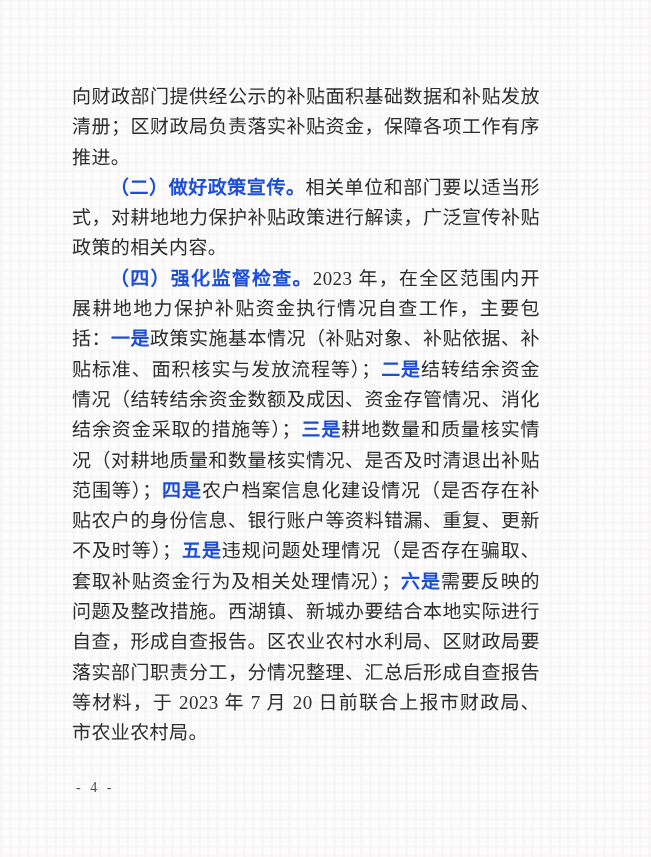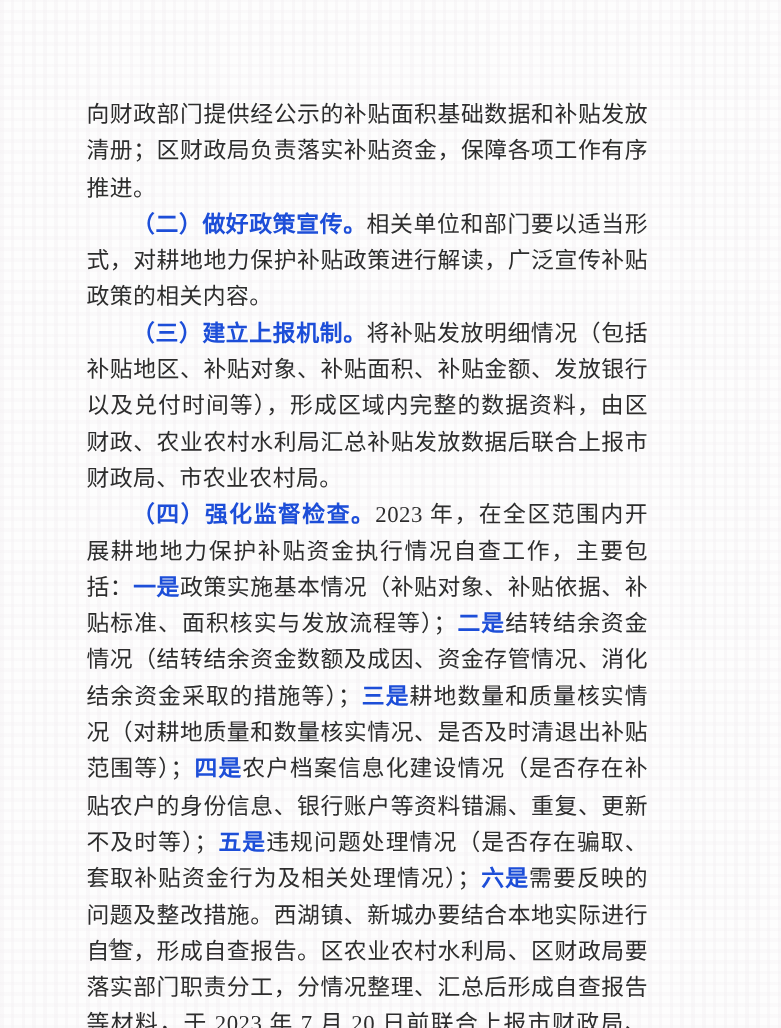--- a/index.html
+++ b/index.html
@@ -61,19 +61,18 @@
 </style>
 </head>
 <body>
 
 <div class="doc-page">
 
   <main class="doc-body">
 
   <p class="para"><span class="run">向财政部门提供经公示的补贴面积基础数据和补贴发放清册；区财政局负责落实补贴资金，保障各项工作有序推进。</span></p>
       <p class="para indent"><span class="run bold-run">（二）做好政策宣传。</span><span class="run">相关单位和部门要以适当形式，对耕地地力保护补贴政策进行解读，广泛宣传补贴政策的相关内容。</span></p>
-      <p class="para indent"><span class="run bold-run">（三）建立上报机制。</span><span class="run">将补贴发放明细情况（包括补贴地区、补贴对象、补贴面积、补贴金额、发放银行以及兑付时间等），形成区域内完整的数据资料，由区财政、农业农村水利局汇总补贴发放数据后联合上报市财政局、市农业农村局。</span></p>
       <p class="para indent"><span class="run bold-run">（四）强化监督检查。</span><span class="run">2023 年，在全区范围内开展耕地地力保护补贴资金执行情况自查工作，主要包括：</span><span class="run bold-run">一是</span><span class="run">政策实施基本情况（补贴对象、补贴依据、补贴标准、面积核实与发放流程等）；</span><span class="run bold-run">二是</span><span class="run">结转结余资金情况（结转结余资金数额及成因、资金存管情况、消化结余资金采取的措施等）；</span><span class="run bold-run">三是</span><span class="run">耕地数量和质量核实情况（对耕地质量和数量核实情况、是否及时清退出补贴范围等）；</span><span class="run bold-run">四是</span><span class="run">农户档案信息化建设情况（是否存在补贴农户的身份信息、银行账户等资料错漏、重复、更新不及时等）；</span><span class="run bold-run">五是</span><span class="run">违规问题处理情况（是否存在骗取、套取补贴资金行为及相关处理情况）；</span><span class="run bold-run">六是</span><span class="run">需要反映的问题及整改措施。西湖镇、新城办要结合本地实际进行自查，形成自查报告。区农业农村水利局、区财政局要落实部门职责分工，分情况整理、汇总后形成自查报告等材料，于 2023 年 7 月 20 日前联合上报市财政局、市农业农村局。</span></p>
     </main>
 
   <div class="page-footer">- 4 -</div>
 
 </div>
 
 </body></html>

